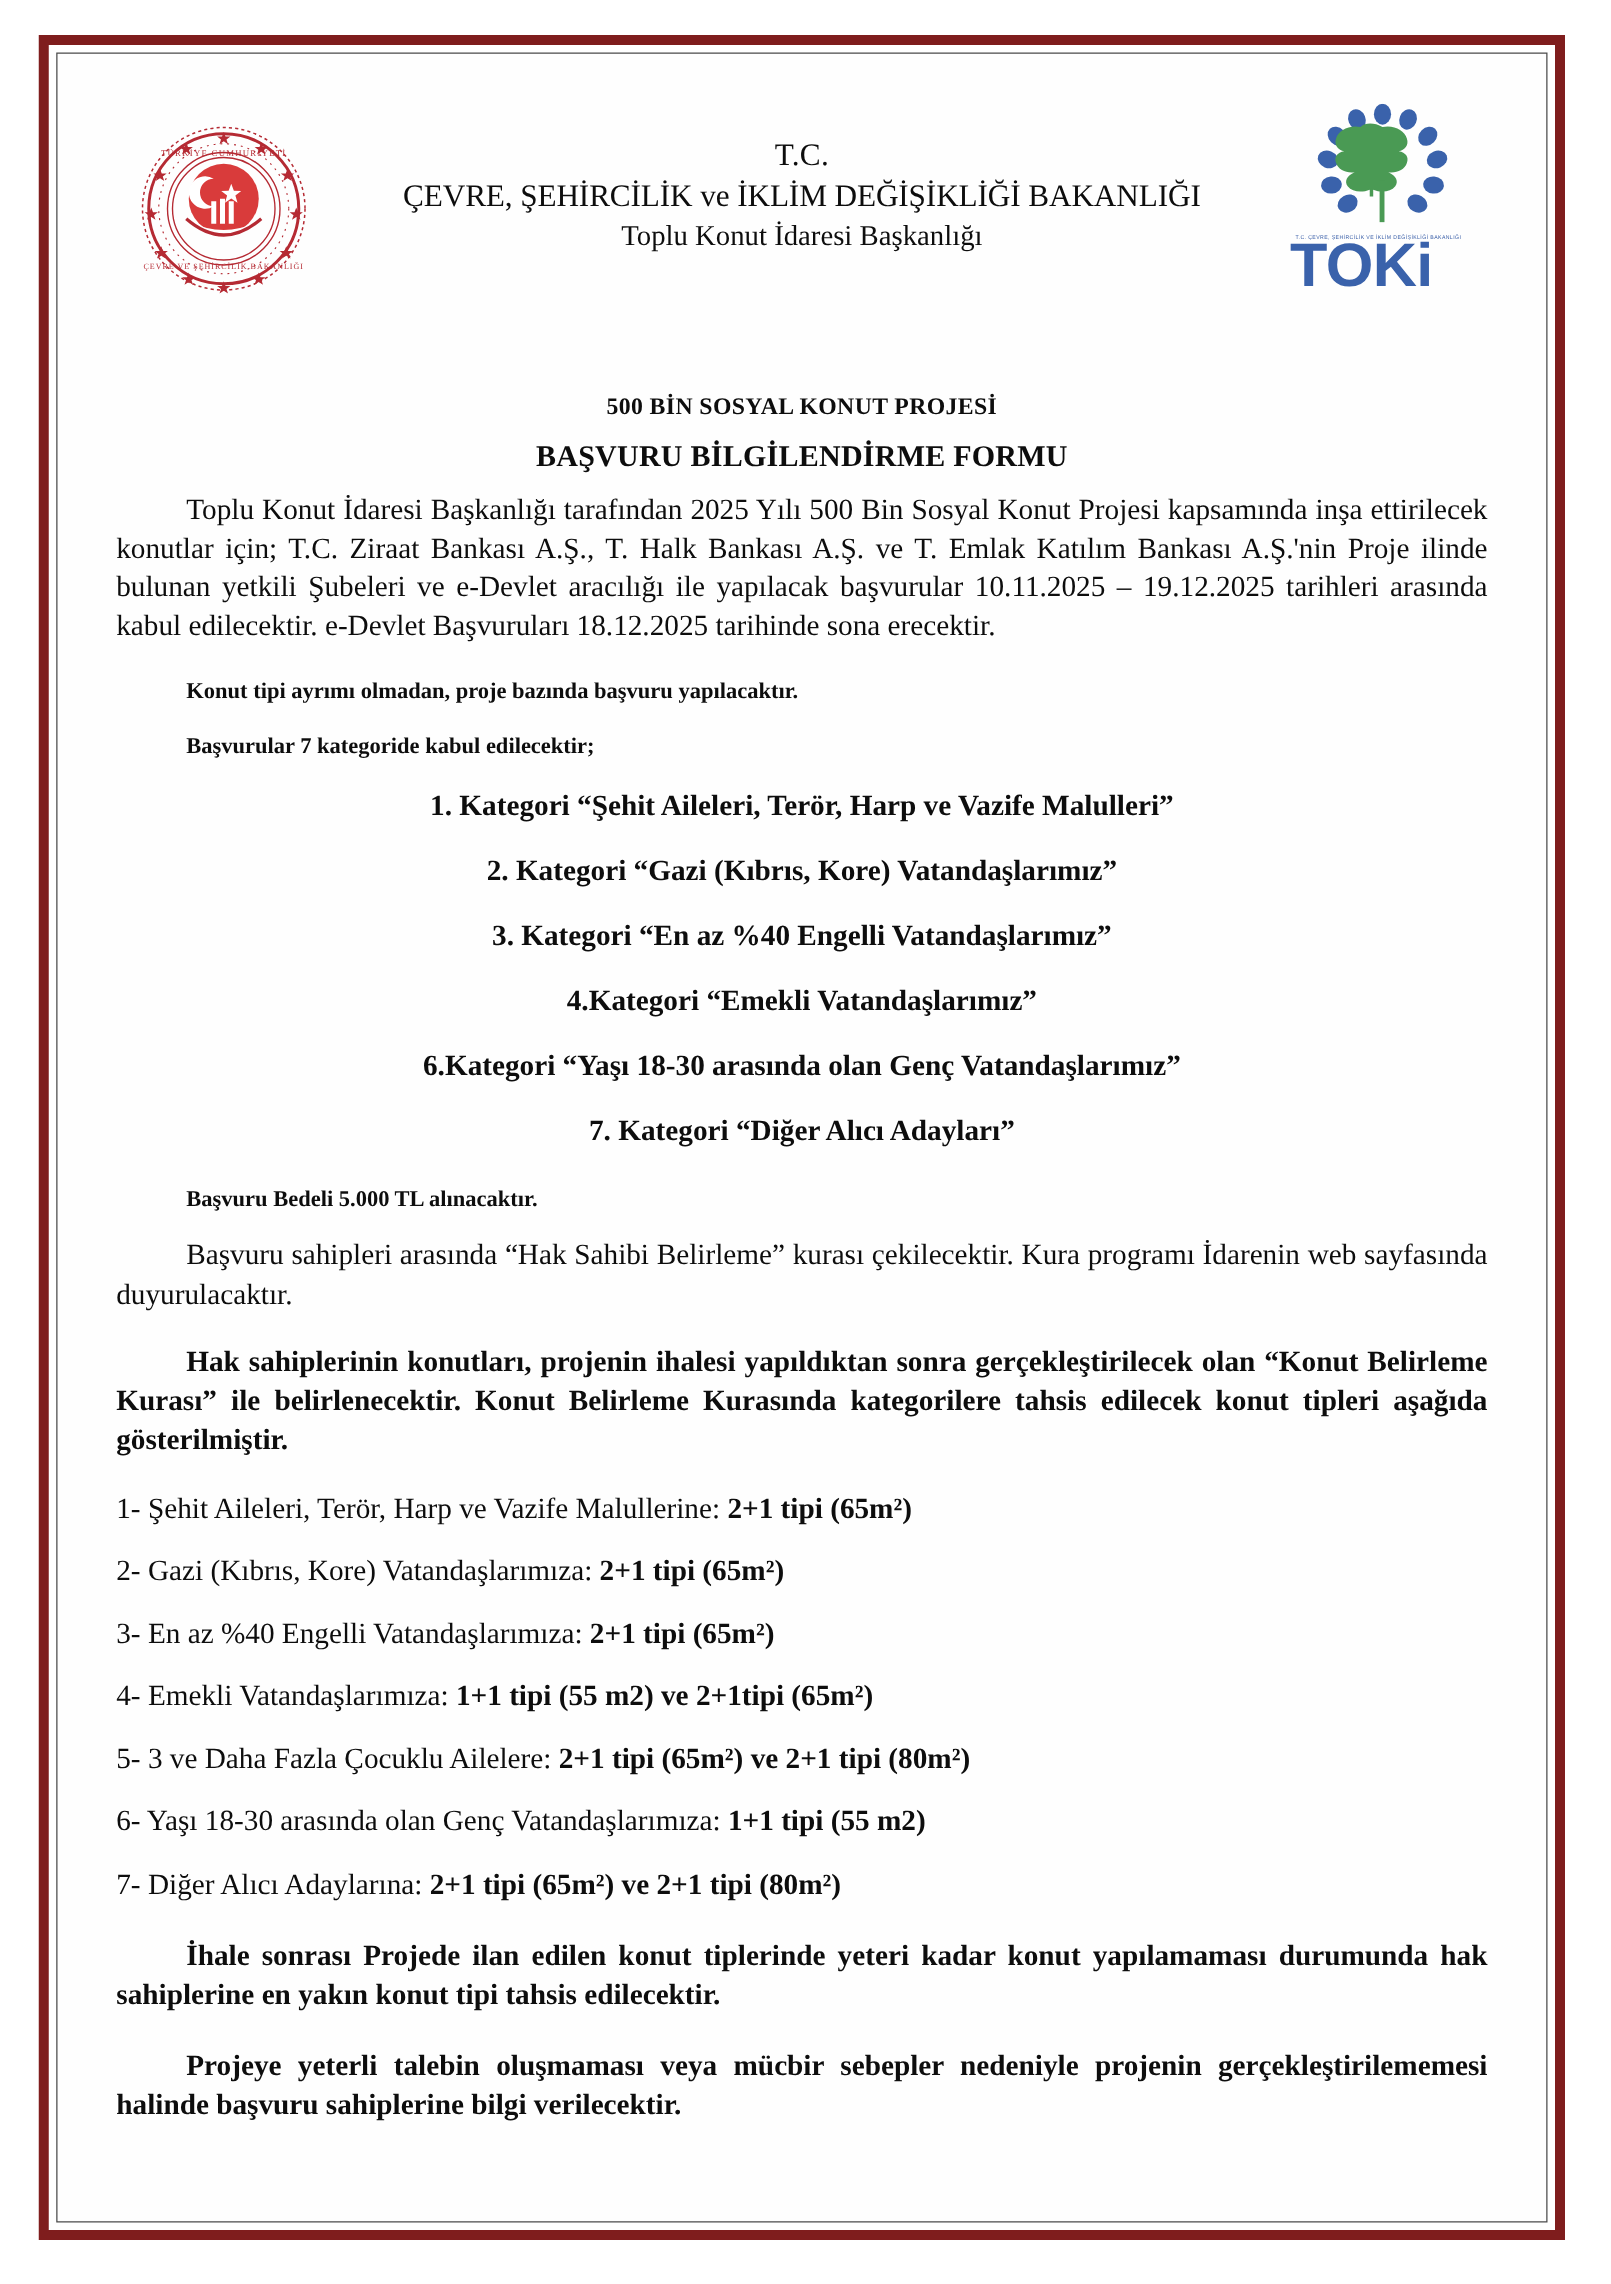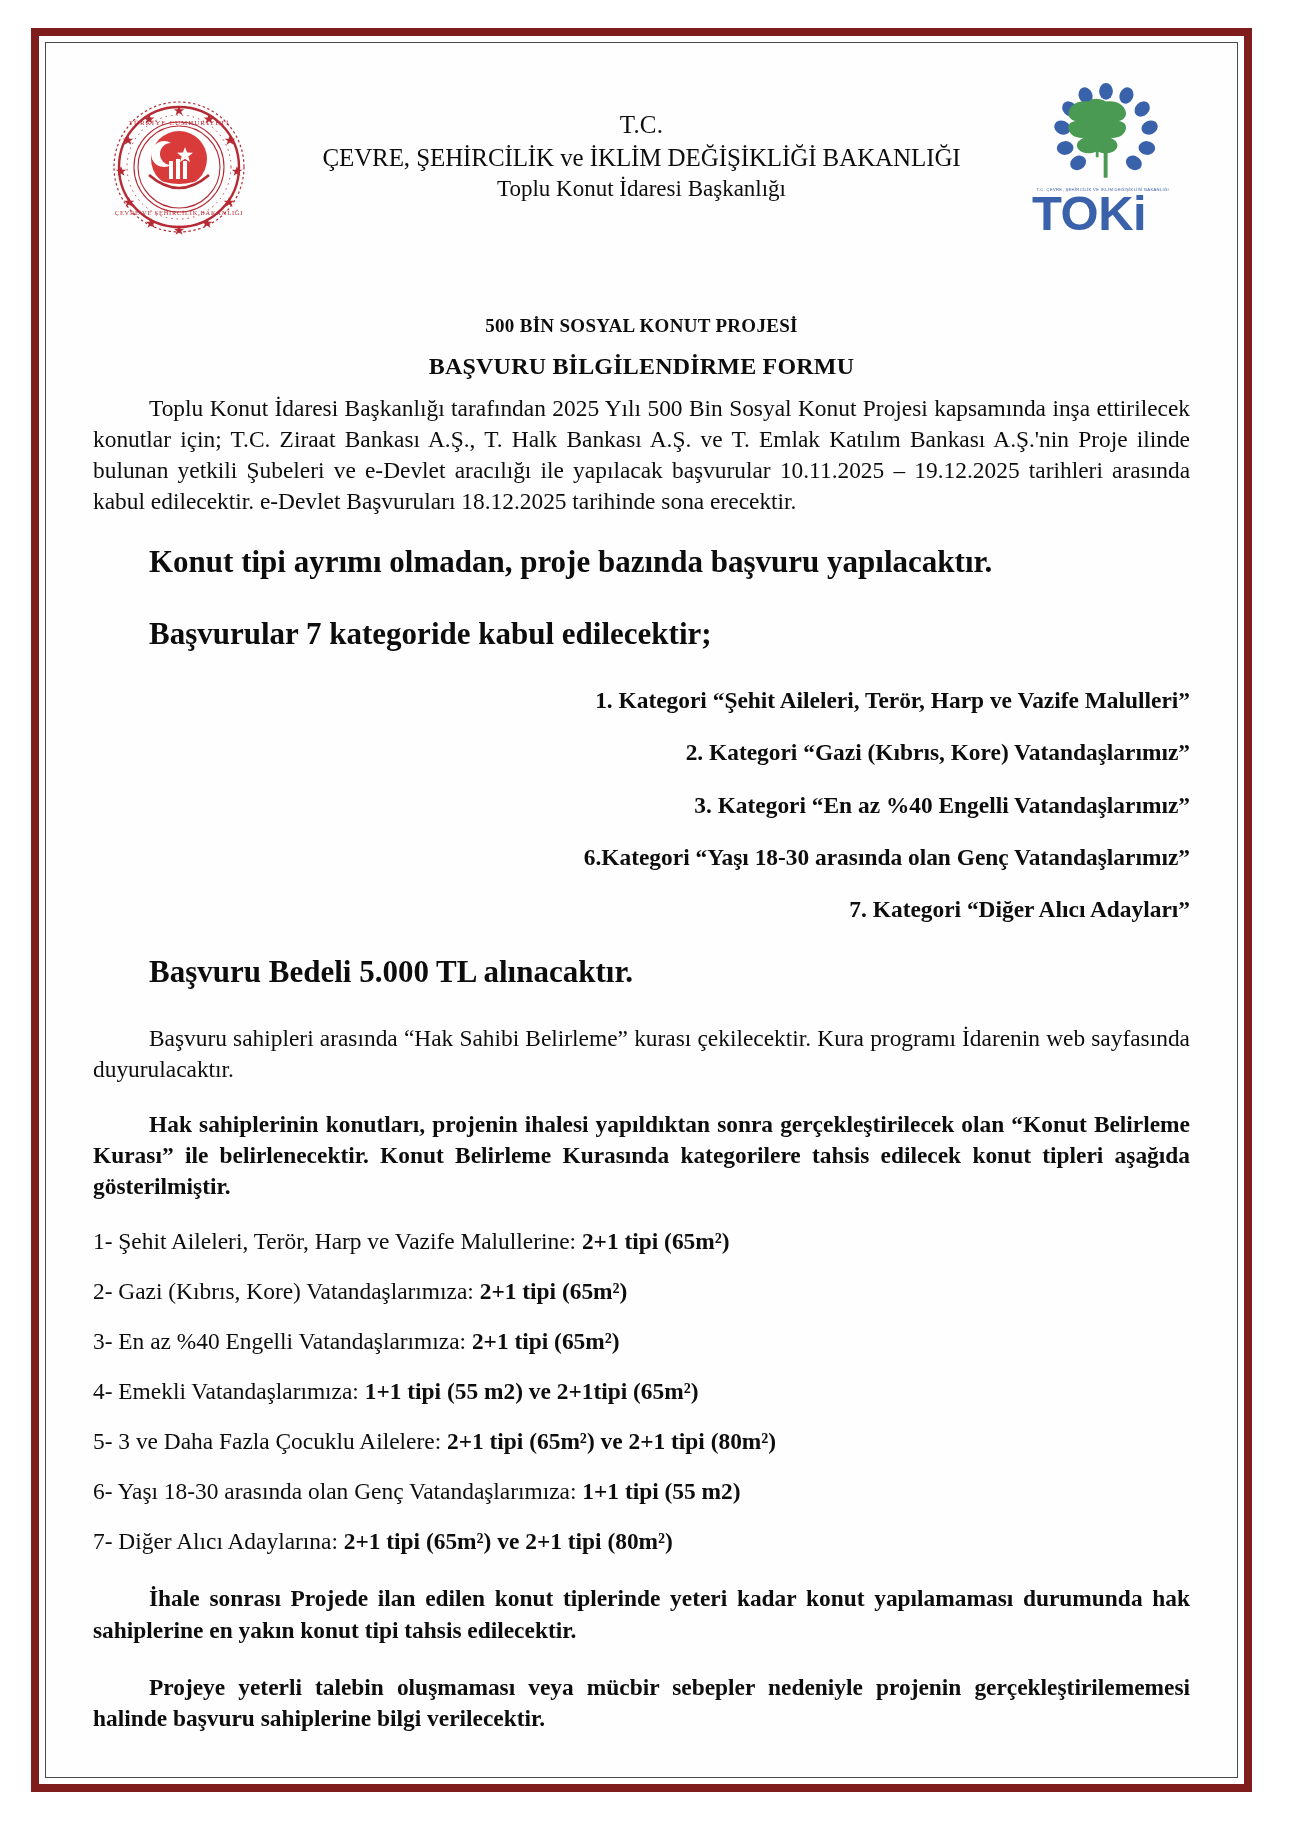--- a/index.html
+++ b/index.html
@@ -121,31 +121,31 @@
     text-justify: inter-word;
     margin-top: 13px;
     text-indent: 56px;
   }
   .para.bold { font-weight: bold; }
   .listline {
     font-size: 23.4px;
     line-height: 1.33;
     font-weight: bold;
     margin-top: 21px;
-    text-align: right;
+    text-align: center;
   }
   .allocline {
     font-size: 23.4px;
     line-height: 1.33;
     margin-top: 19px;
     text-align: left;
   }
   .allocline b { font-weight: bold; }
   .indent-bold {
-    font-size: 31px;
+    font-size: 18px;
     line-height: 1.33;
     font-weight: bold;
     margin-top: 20px;
     text-indent: 56px;
   }
   b, strong { font-weight: normal; }
   .gap-lg { margin-top: 26px; }
 </style>
 </head>
 <body>
@@ -250,20 +250,21 @@
 
       <p class="para"><span>Toplu Konut İdaresi Başkanlığı tarafından 2025 Yılı 500 Bin Sosyal Konut Projesi kapsamında inşa ettirilecek konutlar için; </span><b>T.C. Ziraat Bankası A.Ş., T. Halk Bankası A.Ş. ve T. Emlak Katılım Bankası A.Ş.'nin Proje ilinde bulunan yetkili Şubeleri ve e-Devlet</b><span> aracılığı ile yapılacak başvurular </span><b>10.11.2025 – 19.12.2025</b><span> tarihleri arasında kabul edilecektir. e-Devlet Başvuruları </span><b>18.12.2025 tarihinde sona erecektir.</b></p>
 
       <p class="indent-bold">Konut tipi ayrımı olmadan, proje bazında başvuru yapılacaktır.</p>
 
       <p class="indent-bold">Başvurular 7 kategoride kabul edilecektir;</p>
 
       <div class="listline">1. Kategori “Şehit Aileleri, Terör, Harp ve Vazife Malulleri”</div>
       <div class="listline">2. Kategori “Gazi (Kıbrıs, Kore) Vatandaşlarımız”</div>
       <div class="listline">3. Kategori “En az %40 Engelli Vatandaşlarımız”</div>
+      <div class="listline">4.Kategori “Emekli Vatandaşlarımız”</div>
       <div class="listline">6.Kategori “Yaşı 18-30 arasında olan Genç Vatandaşlarımız”</div>
       <div class="listline">7. Kategori “Diğer Alıcı Adayları”</div>
 
       <p class="indent-bold gap-lg">Başvuru Bedeli 5.000 TL alınacaktır.</p>
 
       <p class="para"><span>Başvuru sahipleri arasında </span><b>“Hak Sahibi Belirleme”</b><span> kurası çekilecektir. Kura programı İdarenin web sayfasında duyurulacaktır.</span></p>
 
       <p class="para bold">Hak sahiplerinin konutları, projenin ihalesi yapıldıktan sonra gerçekleştirilecek olan “Konut Belirleme Kurası” ile belirlenecektir. Konut Belirleme Kurasında kategorilere tahsis edilecek konut tipleri aşağıda gösterilmiştir.</p>
 
       <div class="allocline"><span>1- Şehit Aileleri, Terör, Harp ve Vazife Malullerine: </span><b>2+1 tipi (65m²)</b></div>

